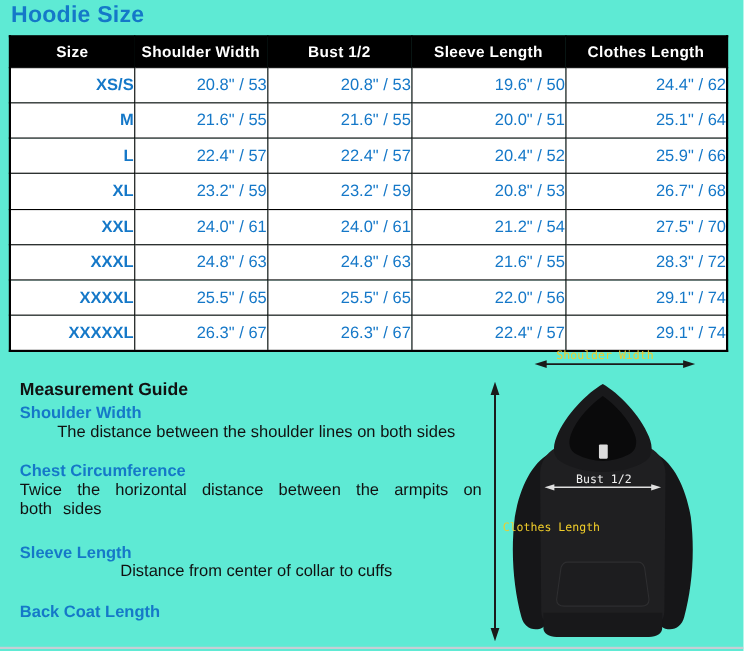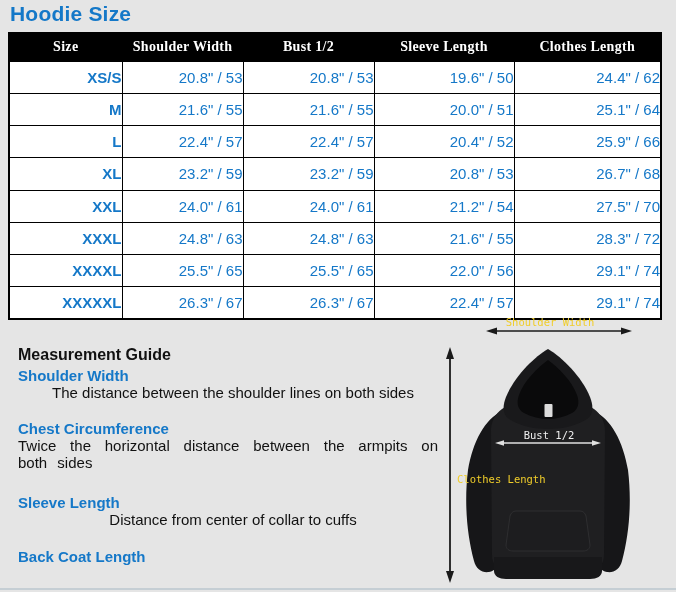--- a/index.html
+++ b/index.html
@@ -2,21 +2,21 @@
 <html><head>
 <meta charset="utf-8">
 <style>
   * { margin: 0; padding: 0; box-sizing: border-box; }
   html, body { background: #ffffff; }
   body { font-family: "Liberation Sans", sans-serif; }
   .page {
     position: relative;
     width: 676px;
     height: 592px;
-    background: #e5e5e5;
+    background: #5eead4;
     overflow: hidden;
   }
   .page-title {
     position: absolute;
     left: 10px; top: 2px;
     font-size: 21px;
     font-weight: 700;
     color: #1478c8;
     letter-spacing: 0.2px;
   }
@@ -30,21 +30,20 @@
   }
   table.size-table th {
     background: #000;
     color: #fff;
     font-size: 14px;
     font-weight: 700;
     height: 28px;
     text-align: center;
     border: 1px solid #000;
     letter-spacing: 0.3px;
-    font-family: Liberation Serif, serif;
   }
   table.size-table td {
     height: 32.25px;
     text-align: right;
     vertical-align: middle;
     border: 1px solid #000;
     color: #1578c8;
     font-size: 15px;
     background: #fff;
   }

